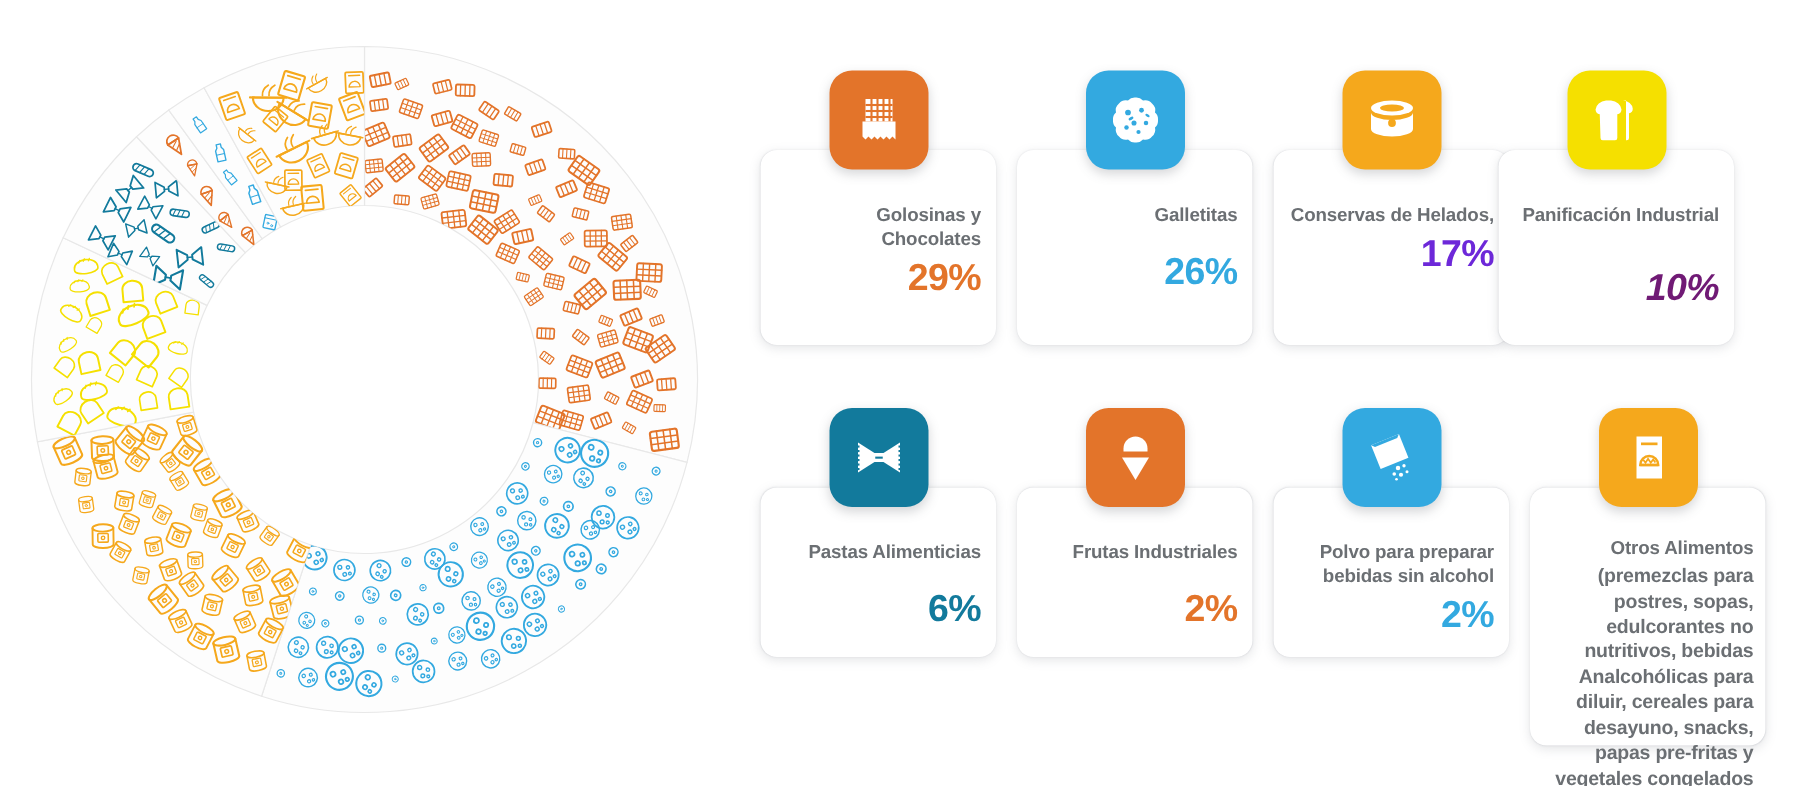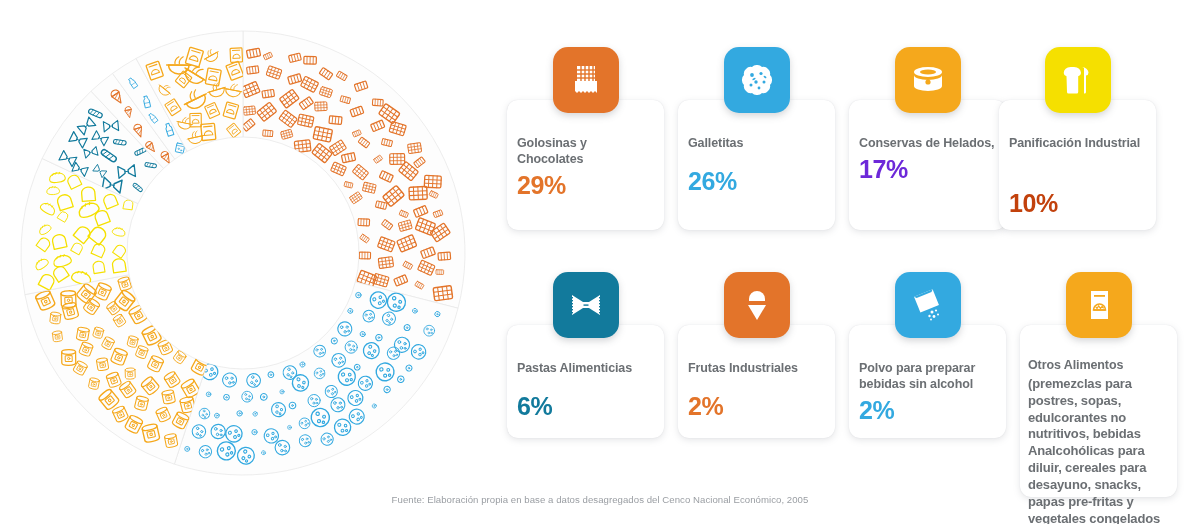--- a/index.html
+++ b/index.html
@@ -59,21 +59,21 @@
     display: flex;
     align-items: center;
     justify-content: center;
     box-shadow: 0 3px 7px rgba(90,95,105,0.25);
   }
   .card-icon svg { display: block; }
 
   .card-body {
     width: 100%;
     padding: 36px 10px 14px;
-    text-align: left;
+    text-align: right;
   }
 
   .card-label {
     font-size: 12.5px;
     font-weight: bold;
     color: #6b6f73;
     line-height: 1.26;
     letter-spacing: -0.1px;
   }
 
@@ -631,21 +631,21 @@
       <div class="card-icon" style="background:#F5E000;">
         <svg width="38" height="38" viewBox="0 0 38 38">
           <path d="M23 6 a7 6 0 0 1 6.5 5.5 a3 3 0 0 1 -2.5 3 L27 31 a1.5 1.5 0 0 1 -1.5 1.5 L25 32.5 L25 6 Z" fill="#fff"></path>
           <path d="M15 6 a8 6.5 0 0 1 7 6 a3.4 3.4 0 0 1 -2.8 3.2 L19.2 31 a1.5 1.5 0 0 1 -1.5 1.5 L9.5 32.5 A1.5 1.5 0 0 1 8 31 L7.5 15.2 A3.4 3.4 0 0 1 4.7 12 A8 6.5 0 0 1 11.7 6 Z" fill="#fff"></path>
         </svg>
       </div>
       <div class="card-body">
         <div class="card-label">
           <div>Panificación Industrial</div>
         </div>
-        <div class="card-pct" style="color:#c2410c; margin-top:37px;">10%</div>
+        <div class="card-pct" style="color:#701a75; margin-top:26px;font-style:italic;">10%</div>
       </div>
     </div>
 
     <div class="card r2 c1">
       <div class="card-icon" style="background:#127A9C;">
         <svg width="38" height="38" viewBox="0 0 38 38">
           <path d="M5 9 L16 16 L16 22 L5 29 Z" fill="#fff"></path>
           <path d="M33 9 L22 16 L22 22 L33 29 Z" fill="#fff"></path>
           <rect x="15" y="16" width="8" height="6" fill="#fff"></rect>
           <rect x="16.5" y="18.4" width="5" height="1.4" fill="#127A9C"></rect>
@@ -728,15 +728,14 @@
         <div class="card-label">
           <div>Otros Alimentos</div>
         </div>
         <div class="card-sub">(premezclas para postres, sopas, edulcorantes no nutritivos, bebidas Analcohólicas para diluir, cereales para desayuno, snacks, papas pre-fritas y vegetales congelados y disecados, salsas y condimentos, levaduras, edulcorantes)</div>
         <div class="card-pct" style="color:#F5A81C; margin-top:10px;">8%</div>
       </div>
     </div>
 
   </div>
 
-  <div id="footer">Fuente: Elaboración propia en base a datos desagregados del Cenco Nacional Económico, 2005</div>
 
 </div>
 
 </body></html>

